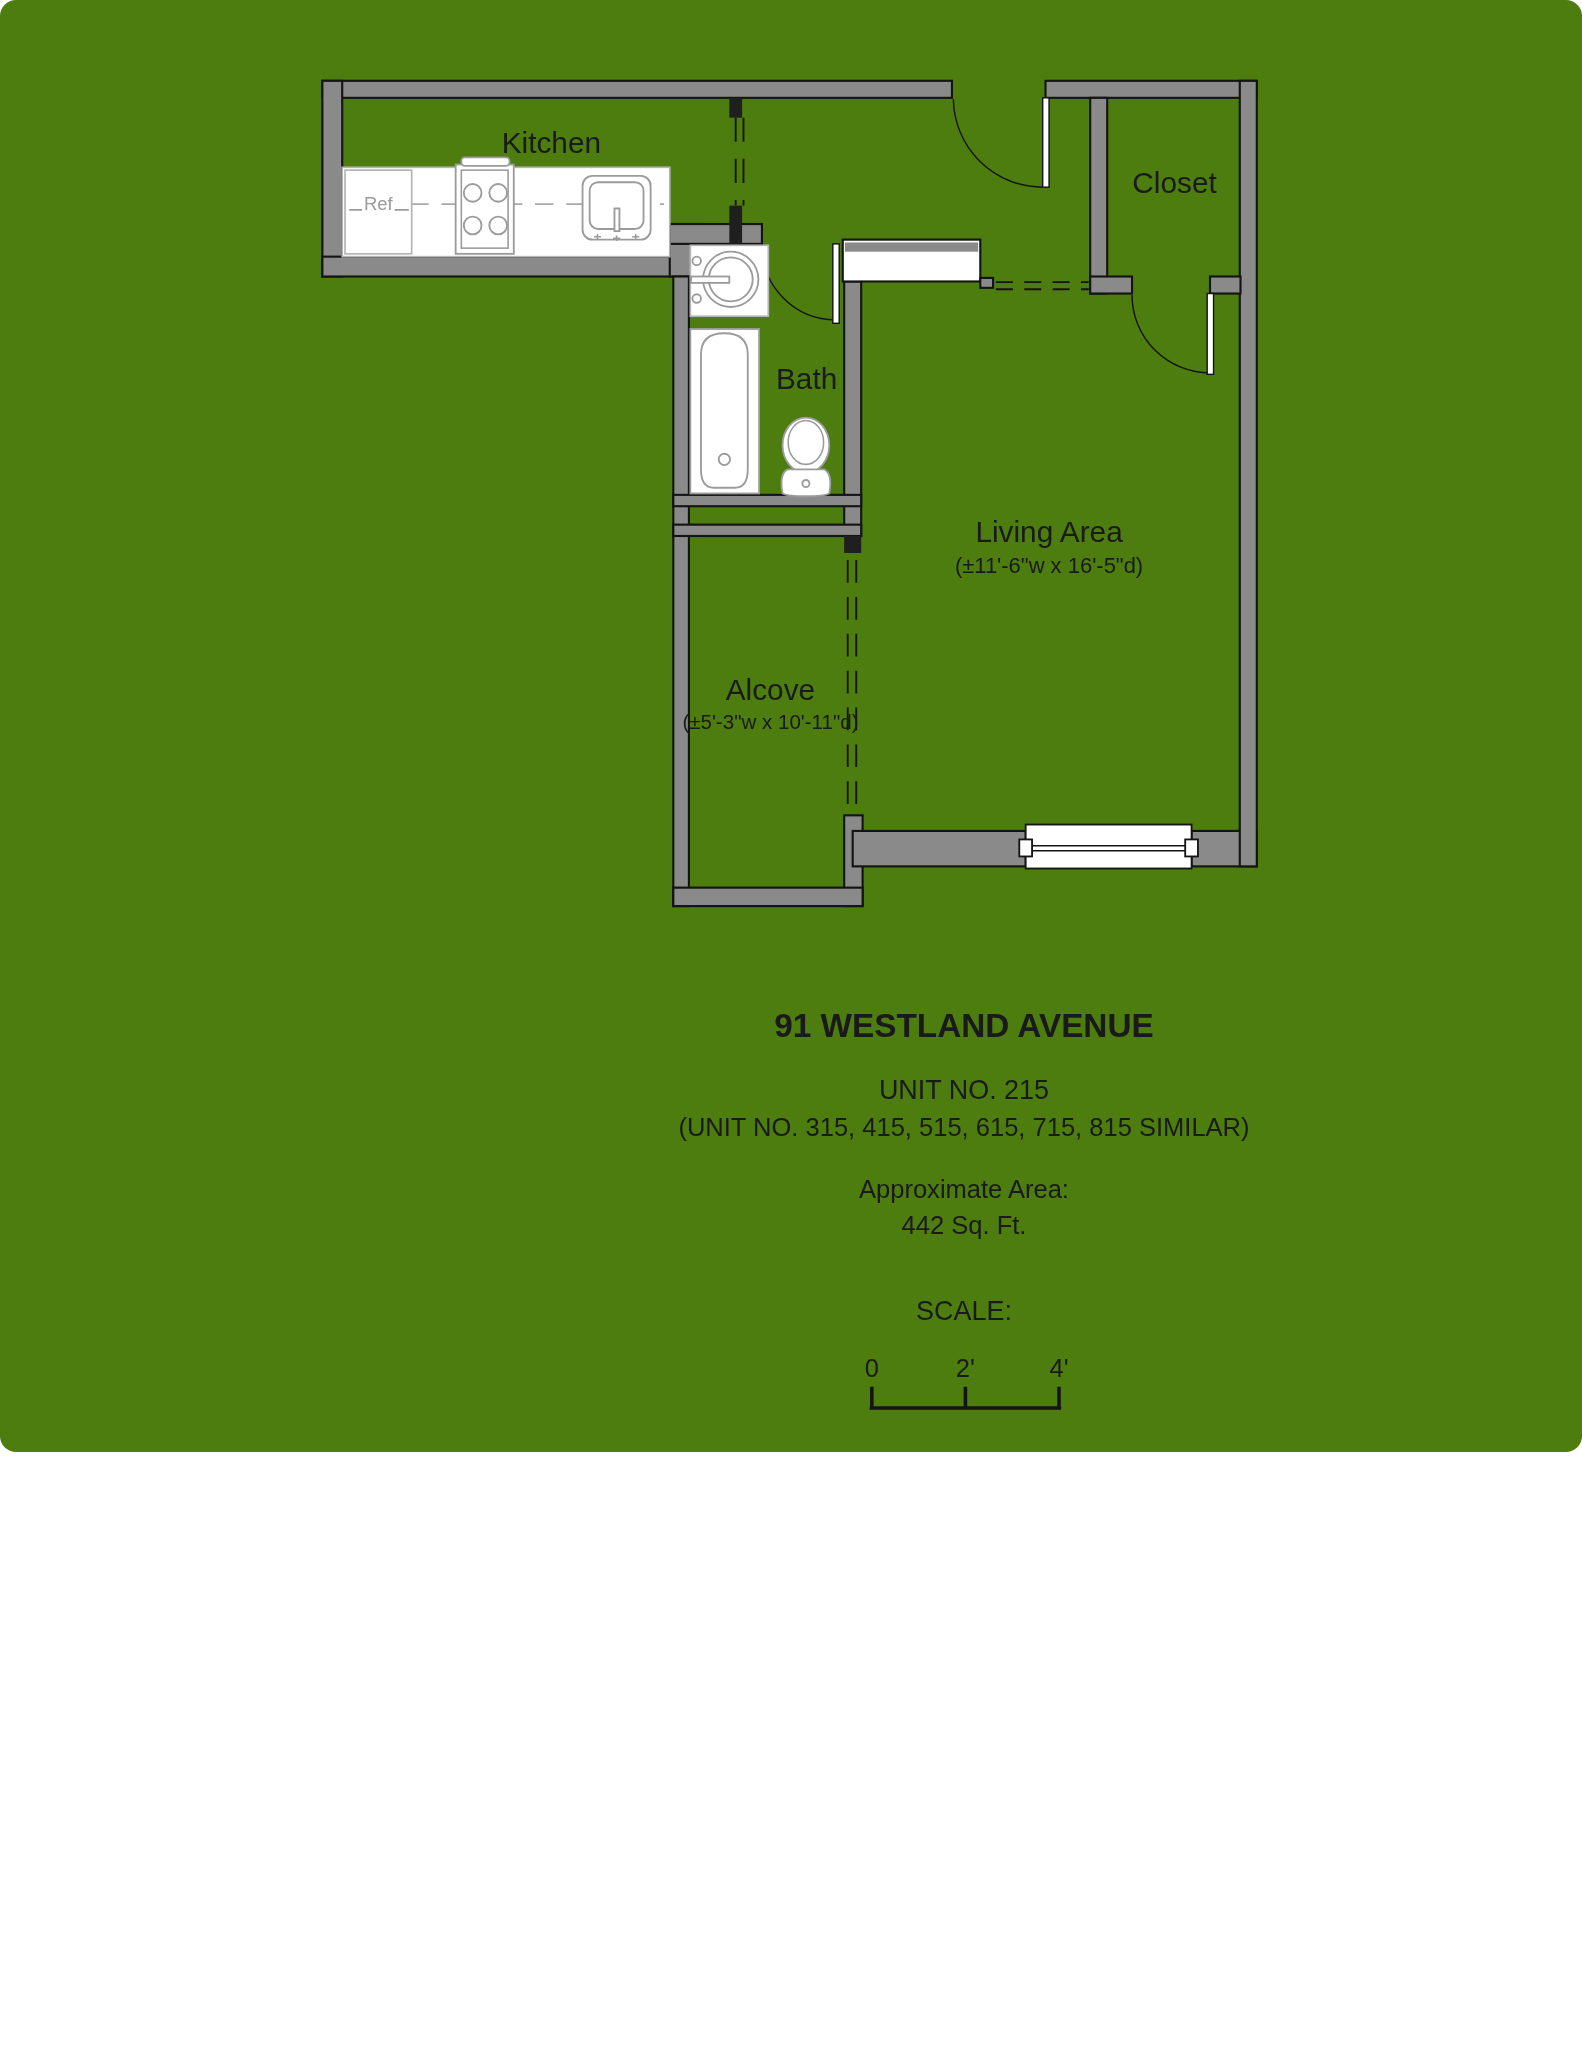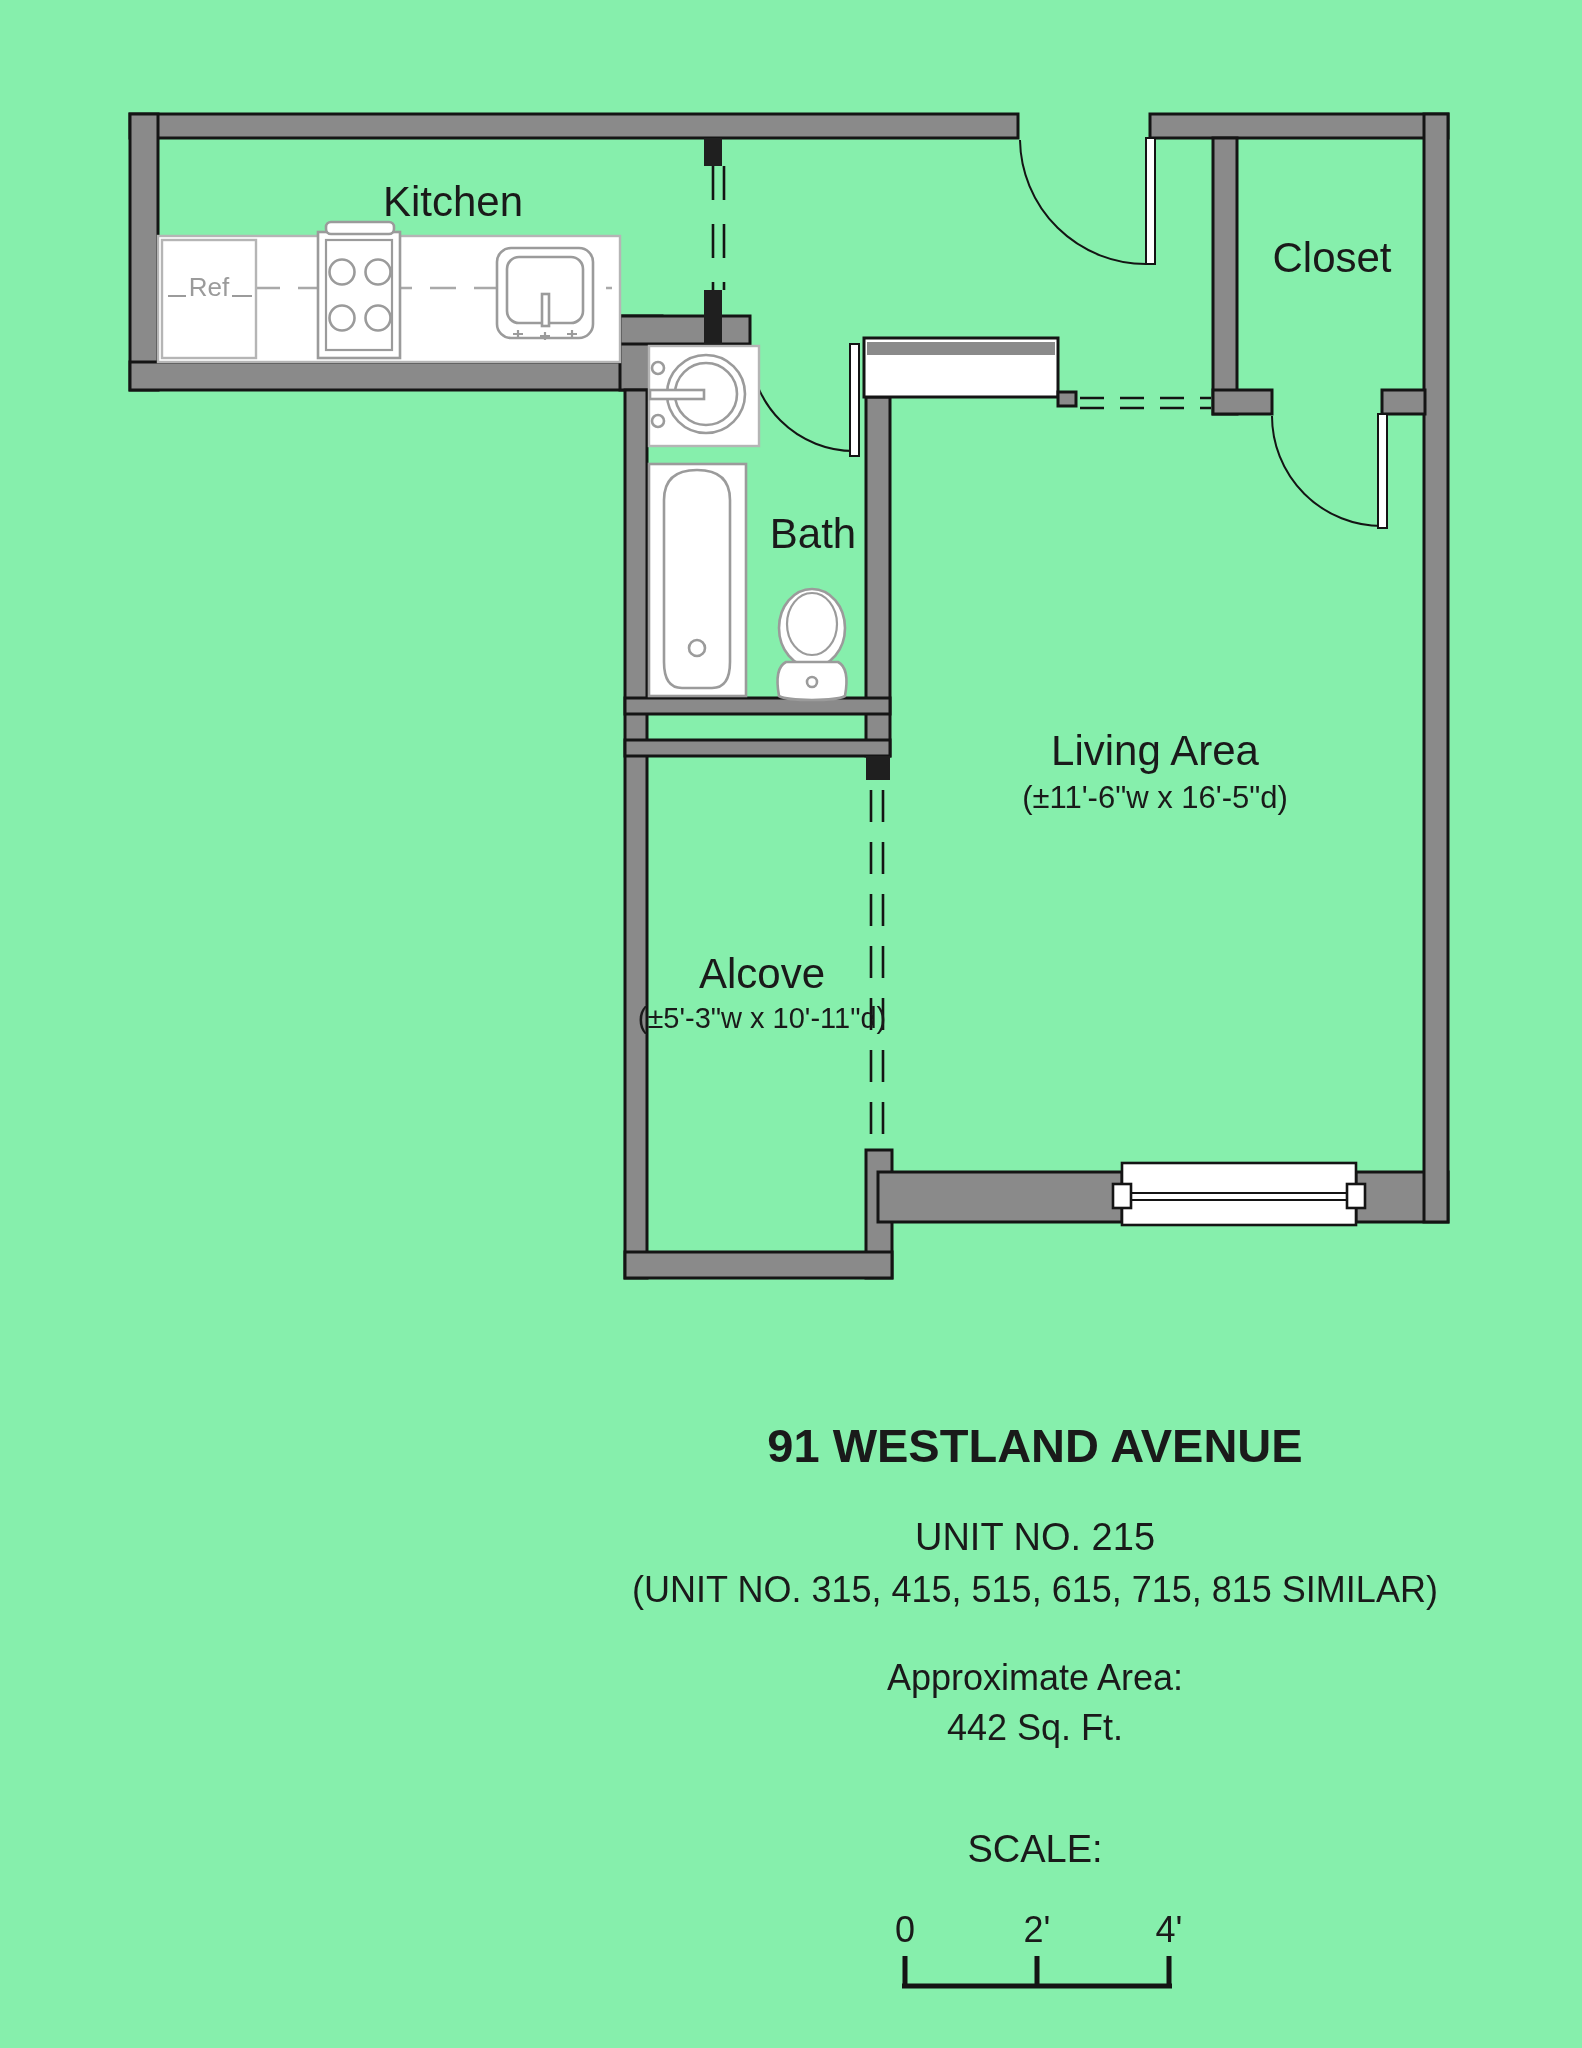--- a/index.html
+++ b/index.html
@@ -1,17 +1,17 @@
 <!DOCTYPE html>
 <html><head>
 <meta charset="utf-8">
 <style>
   html,body{margin:0;padding:0;background:#ffffff;}
-  .page{position:relative;width:1582px;height:2048px;background:#86efac;overflow:hidden;
-        font-family:"Liberation Sans", sans-serif;}
+  .page{position:relative;width:1582px;height:1452px;background:#4d7c0f;overflow:hidden;
+        font-family:"Liberation Sans", sans-serif;border-radius:16px;}
   .page svg{position:absolute;left:0;top:0;width:100%;height:100%;}
 
   
   .wall{fill:#8a8a8a;stroke:#141414;stroke-width:3;}
   .wallcap{fill:#1f1f1f;stroke:none;}
   .hollow-wall{fill:#ffffff;stroke:#141414;stroke-width:3;}
   .wallband{fill:#8a8a8a;stroke:none;}
   .doorleaf{fill:#ffffff;stroke:#141414;stroke-width:2;}
   .doorarc{fill:none;stroke:#141414;stroke-width:2;}
   .dash{fill:none;stroke:#141414;stroke-width:2.6;}

